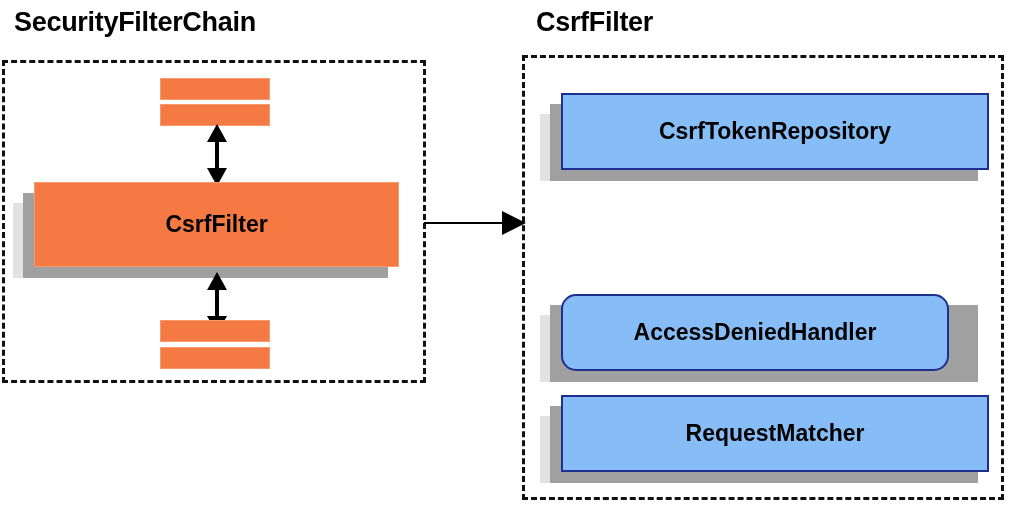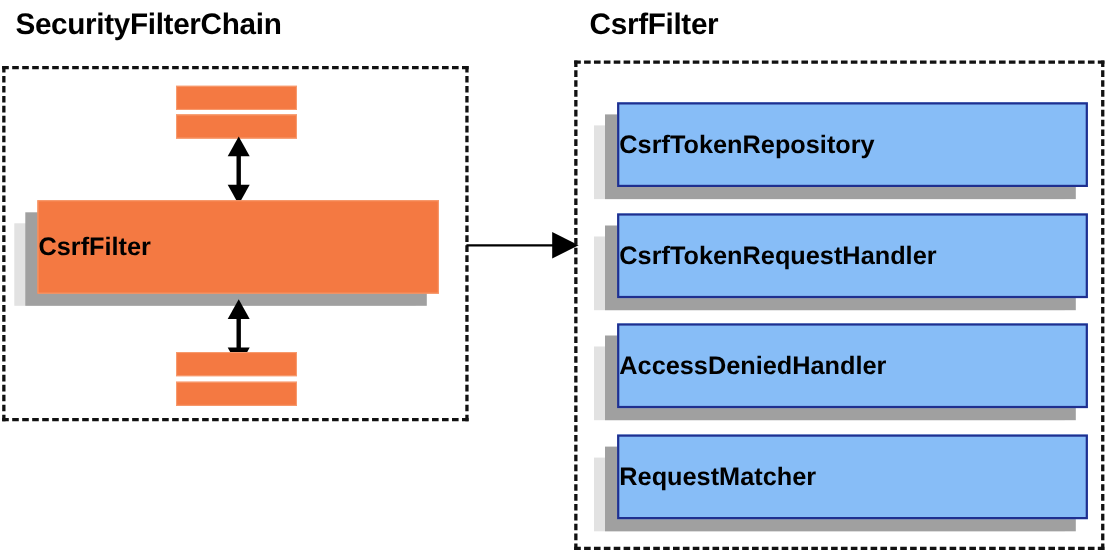--- a/index.html
+++ b/index.html
@@ -63,21 +63,21 @@
     left: 10px;
     top: 11px;
   }
   .stack .layer-front {
     position: absolute;
     left: 21px;
     top: 0;
     box-sizing: border-box;
     display: flex;
     align-items: center;
-    justify-content: flex-start;
+    justify-content: center;
     text-align: center;
   }
   .stack .layer-front .label {
     font-weight: bold;
     color: #000000;
     white-space: nowrap;
   }
 
   
   .stack.orange .layer-front {
@@ -156,32 +156,25 @@
   <div class="group-box" id="group-right"></div>
 
   <div class="stack blue" style="left:540px; top:93px; width:449px; height:88px;">
     <div class="layer-back" style="width:428px; height:67px;"></div>
     <div class="layer-mid" style="width:428px; height:77px;"></div>
     <div class="layer-front" style="width:428px; height:77px;">
       <span class="label">CsrfTokenRepository</span>
     </div>
   </div>
 
-  <div class="stack blue" style="left:540px; top:194px; width:449px; height:88px;">
-    <div class="layer-back" style="width:428px; height:67px;"></div>
-    <div class="layer-mid" style="width:428px; height:77px;"></div>
-    <div class="layer-front" style="width:428px; height:77px;">
-      <span class="label">CsrfTokenRequestHandler</span>
-    </div>
-  </div>
 
   <div class="stack blue" style="left:540px; top:294px; width:449px; height:88px;">
     <div class="layer-back" style="width:428px; height:67px;"></div>
     <div class="layer-mid" style="width:428px; height:77px;"></div>
-    <div class="layer-front" style="width:428px; height:77px;">
+    <div class="layer-front" style="width:388px; height:77px;border-radius:15px;">
       <span class="label">AccessDeniedHandler</span>
     </div>
   </div>
 
   <div class="stack blue" style="left:540px; top:395px; width:449px; height:88px;padding-left:41px;">
     <div class="layer-back" style="width:428px; height:67px;"></div>
     <div class="layer-mid" style="width:428px; height:77px;"></div>
     <div class="layer-front" style="width:428px; height:77px;">
       <span class="label">RequestMatcher</span>
     </div>

